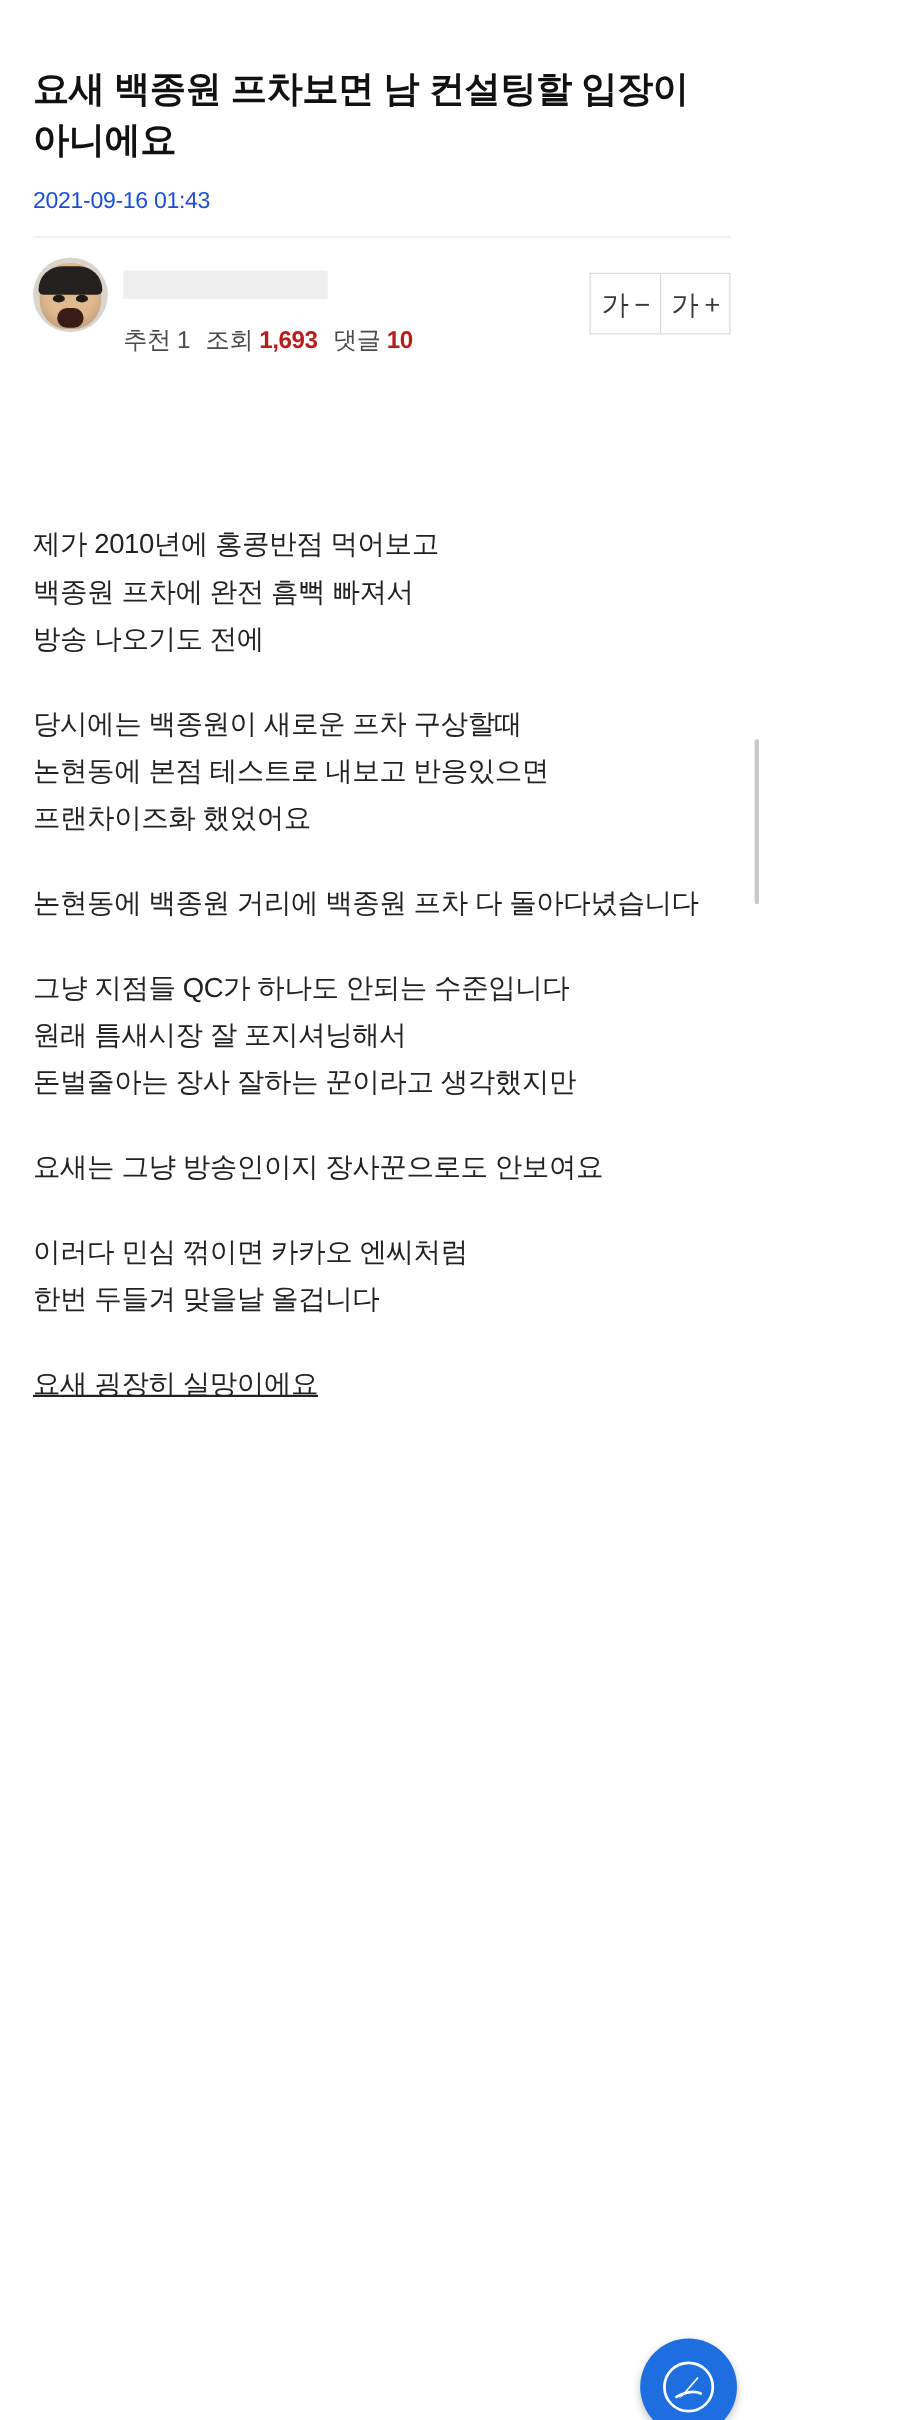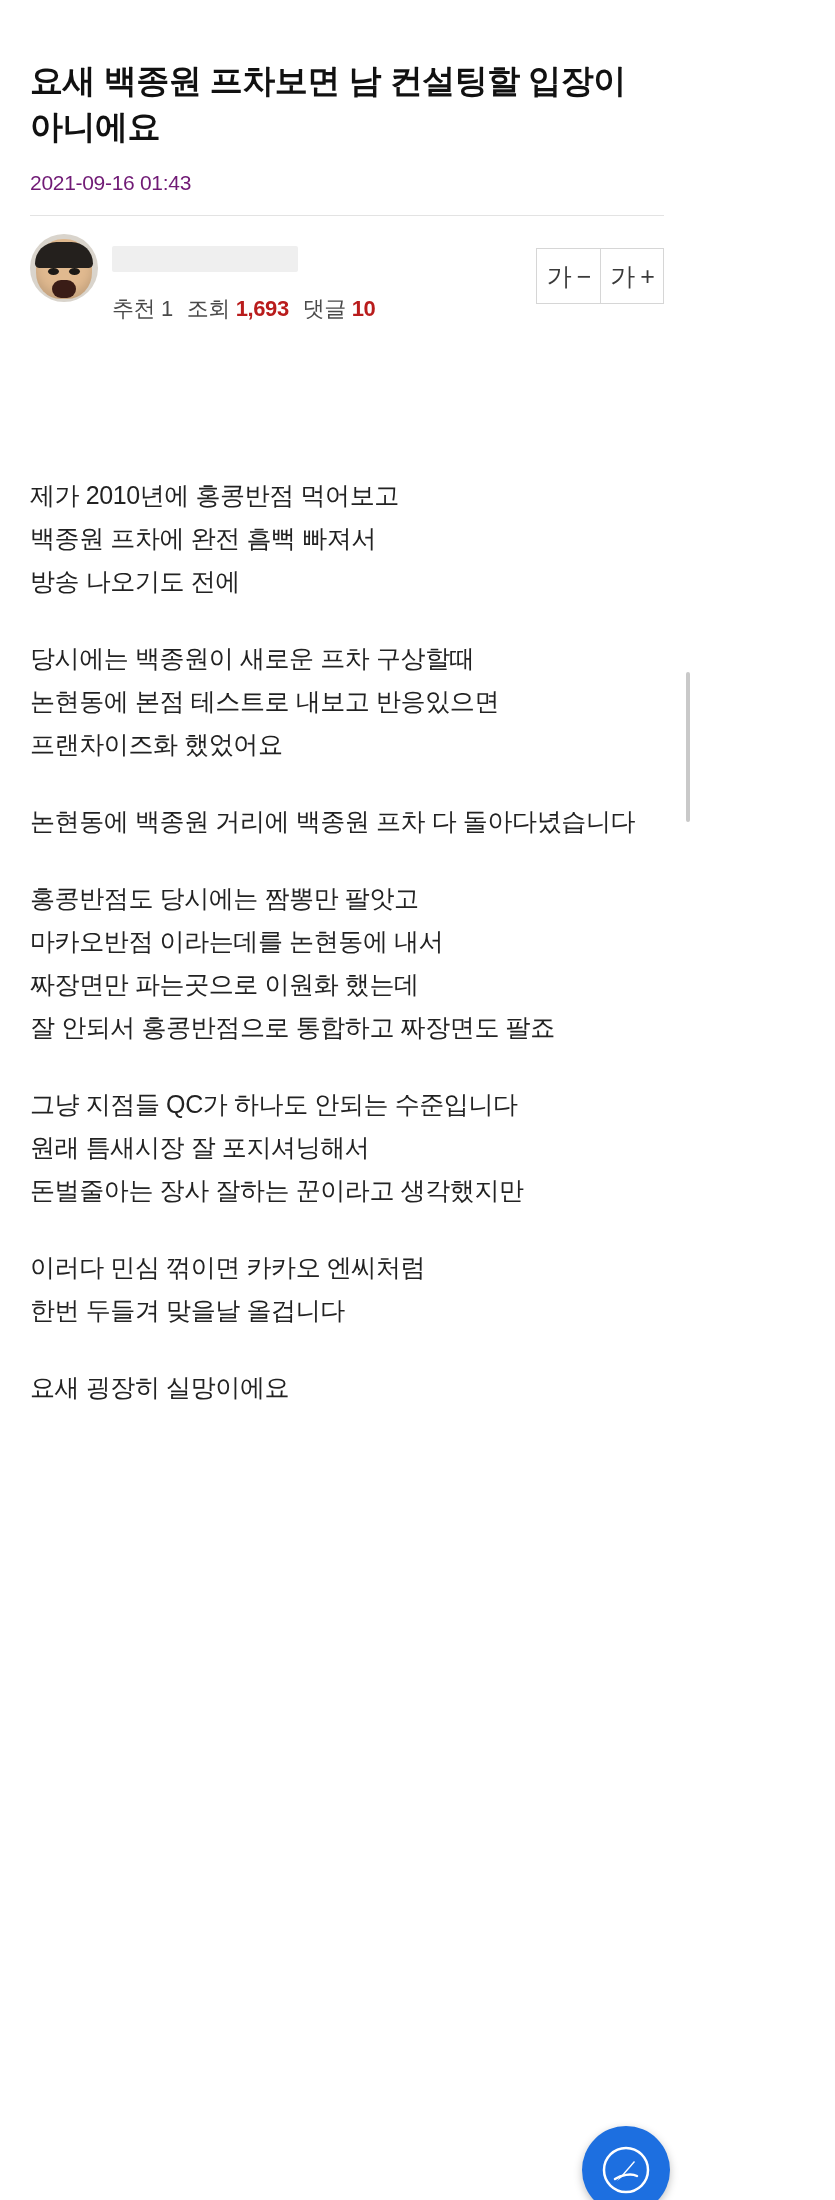--- a/index.html
+++ b/index.html
@@ -32,21 +32,21 @@
     line-height: 1.38;
     font-weight: bold;
     color: #111111;
     letter-spacing: -0.5px;
     margin: 0;
     word-break: keep-all;
   }
   .post-date {
     margin-top: 22px;
     font-size: 21px;
-    color: #701a75;
+    color: #1d4ed8;
     letter-spacing: -0.3px;
   }
   .header-rule {
     margin-top: 20px;
     height: 1px;
     background: #e3e3e3;
     width: 100%;
   }
 
   
@@ -165,21 +165,21 @@
     font-size: 25px;
     line-height: 1.72;
     color: #222222;
     letter-spacing: -0.4px;
     word-break: keep-all;
   }
   .para {
     margin: 0 0 34px 0;
     white-space: pre-wrap;
   }
-  .para:last-child { margin-bottom: 0; }
+  .para:last-child { margin-bottom: 0; text-decoration: underline; }
 
   
   .scroll-indicator {
     position: absolute;
     right: 4px;
     top: 640px;
     width: 4px;
     height: 150px;
     background: #c9c9c9;
     border-radius: 2px;
@@ -241,27 +241,24 @@
   <div class="scroll-indicator"></div>
 
   <div class="post-body">
     <p class="para">제가 2010년에 홍콩반점 먹어보고
 백종원 프차에 완전 흠뻑 빠져서
 방송 나오기도 전에</p>
     <p class="para">당시에는 백종원이 새로운 프차 구상할때
 논현동에 본점 테스트로 내보고 반응있으면
 프랜차이즈화 했었어요</p>
     <p class="para">논현동에 백종원 거리에 백종원 프차 다 돌아다녔습니다</p>
-    <p class="para">홍콩반점도 당시에는 짬뽕만 팔앗고
-마카오반점 이라는데를 논현동에 내서
-짜장면만 파는곳으로 이원화 했는데
-잘 안되서 홍콩반점으로 통합하고 짜장면도 팔죠</p>
     <p class="para">그냥 지점들 QC가 하나도 안되는 수준입니다
 원래 틈새시장 잘 포지셔닝해서
 돈벌줄아는 장사 잘하는 꾼이라고 생각했지만</p>
+    <p class="para">요새는 그냥 방송인이지 장사꾼으로도 안보여요</p>
     <p class="para">이러다 민심 꺾이면 카카오 엔씨처럼
 한번 두들겨 맞을날 올겁니다</p>
     <p class="para">요새 굉장히 실망이에요</p>
   </div>
 
   <div class="fab">
     <span>
       <svg width="50" height="50" viewBox="0 0 50 50" aria-hidden="true">
         <circle cx="25" cy="25" r="22" fill="none" stroke="#ffffff" stroke-width="2.5"></circle>
         <path d="M33 16 L20 31 L16 36 L21 32 L34 17 Z" fill="#ffffff"></path>

